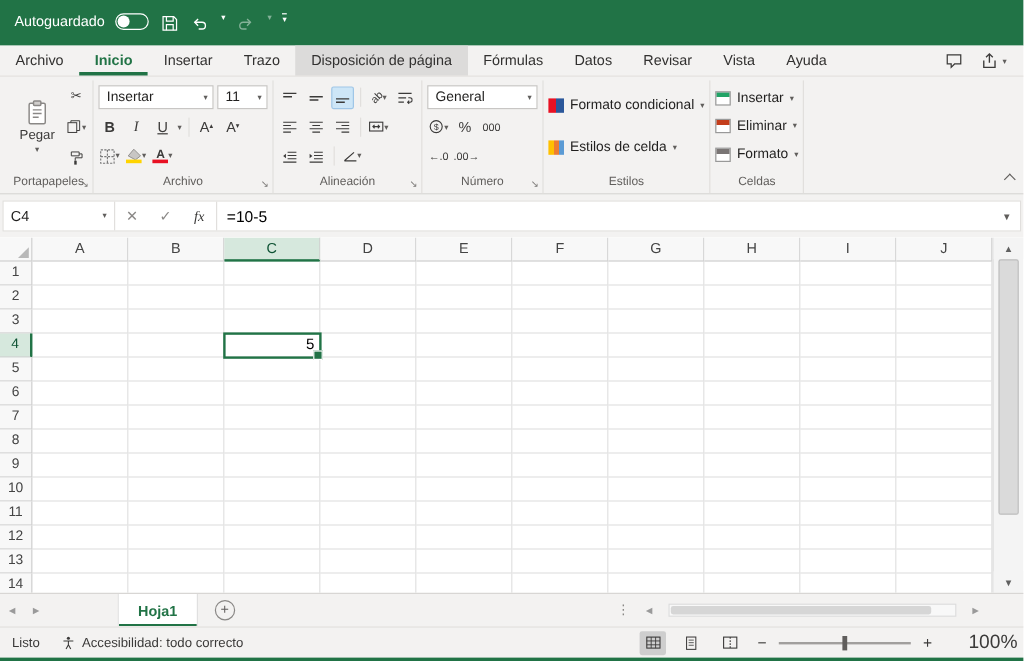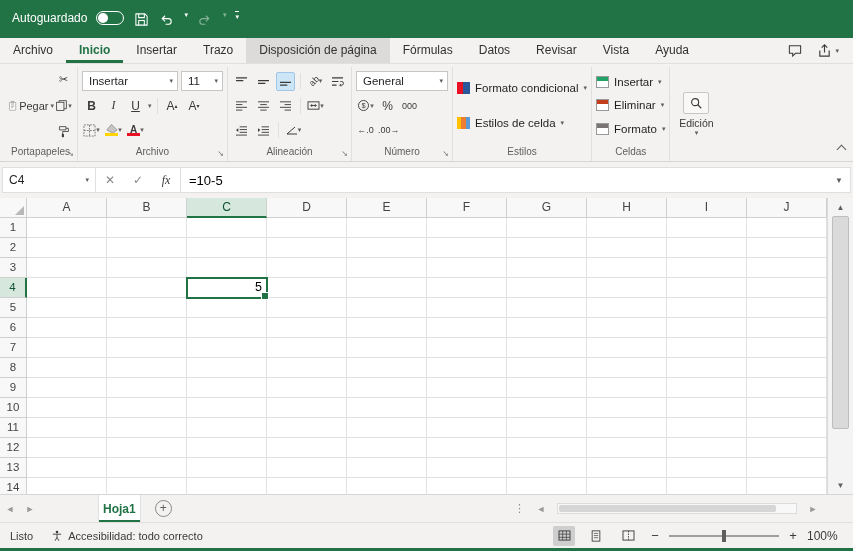--- a/index.html
+++ b/index.html
@@ -36,21 +36,21 @@
   .gcontent { flex:1; display:flex; align-items:stretch; }
   .glabel { height:17px; font-size:10px; color:#605e5c; text-align:center; line-height:15px; }
   .launcher { position:absolute; right:3px; bottom:3px; font-size:8px; color:#7a7876; line-height:8px; }
   .col { display:flex; flex-direction:column; justify-content:space-between; padding:3px 0; }
   .rrow { display:flex; align-items:center; gap:3px; height:22px; }
   .rbtn { min-width:19px; height:19px; display:inline-flex; align-items:center; justify-content:center; color:#3b3a39; font-size:12px; border-radius:2px; }
   .rbtn.on { background:#cde6f7; border:1px solid #9fc6e7; }
   .dd { font-size:7px; color:#605e5c; }
   .vsep { width:1px; height:16px; background:#e1dfdd; margin:0 2px; }
   .combo { display:flex; align-items:center; justify-content:space-between; background:#fff; border:1px solid #c8c6c4; height:20px; padding:0 4px 0 6px; font-size:11.5px; color:#201f1e; }
-  .paste { width:46px; display:flex; flex-direction:row; align-items:center; justify-content:center; gap:2px; font-size:11px; color:#3b3a39; }
+  .paste { width:46px; display:flex; flex-direction:column; align-items:center; justify-content:center; gap:2px; font-size:11px; color:#3b3a39; }
   .bold-b { font-weight:700; }
   .ital-i { font-style:italic; font-family:"Liberation Serif","DejaVu Serif",serif; }
   .und-u { text-decoration:underline; }
   .grow-a { font-size:12px; } .grow-a sup, .shrink-a sup { font-size:6px; }
   .colorbar { display:block; width:13px; height:3px; margin-top:-1px; }
   .icstack { display:flex; flex-direction:column; align-items:center; }
   .stylerow { display:flex; align-items:center; gap:5px; font-size:11.5px; color:#201f1e; height:21px; }
   .sic { width:13px; height:12px; border:1px solid #999; display:inline-block; flex:0 0 auto; }
   .ic-cond { border:none; background:linear-gradient(90deg,#e81123 0 50%,#2b579a 50%); }
   .ic-table { background:linear-gradient(#4472c4 0 3px,#fff 3px); }
@@ -88,39 +88,39 @@
   .cell.sel { outline:2px solid #217346; outline-offset:-1px; position:relative; z-index:2; text-align:right; padding-right:4px; color:#000; }
   .cell.sel::after { content:""; position:absolute; right:-3px; bottom:-3px; width:6px; height:6px; background:#217346; border:1px solid #fff; }
   .vscroll { width:26px; background:#f4f4f4; border-left:1px solid #d9d9d9; display:flex; flex-direction:column; align-items:center; flex:0 0 auto; }
   .varrow { width:100%; height:18px; display:flex; align-items:center; justify-content:center; font-size:8px; color:#606060; background:#f4f4f4; }
   .vtrack { flex:1; width:100%; padding:0 4px; }
   .vthumb { width:100%; height:82%; background:#dadada; border:1px solid #bdbdbd; border-radius:2px; }
 
   
   .sheetbar { height:28px; background:#f3f2f1; border-top:1px solid #d8d6d4; display:flex; align-items:center; font-size:12px; flex:0 0 auto; }
   .snav { color:#9a9a9a; font-size:9px; width:20px; text-align:center; }
-  .sheet-tab { margin-left:58px; height:100%; padding:0 4px; background:#fff; color:#217346; font-weight:700; display:flex; align-items:center; box-shadow:inset 0 -2px 0 #217346; border-left:1px solid #e0e0e0; border-right:1px solid #e0e0e0; }
+  .sheet-tab { margin-left:58px; height:100%; padding:0 16px; background:#fff; color:#217346; font-weight:700; display:flex; align-items:center; box-shadow:inset 0 -2px 0 #217346; border-left:1px solid #e0e0e0; border-right:1px solid #e0e0e0; }
   .addsheet { width:17px; height:17px; border:1px solid #8a8886; border-radius:50%; color:#605e5c; font-size:12px; line-height:14px; text-align:center; margin-left:14px; }
   .sb-right { margin-left:auto; display:flex; align-items:center; gap:6px; padding-right:30px; }
   .splitdots { color:#8a8886; font-size:11px; }
   .hscroll { width:240px; height:11px; background:#f8f8f8; border:1px solid #dcdcdc; padding:1px; }
   .hthumb { width:92%; height:100%; background:#d6d6d6; border-radius:2px; }
 
   
   .statusbar { height:26px; background:#f3f2f1; border-top:1px solid #e1dfdd; display:flex; align-items:center; font-size:11px; color:#3b3a39; padding:0 10px; gap:18px; flex:0 0 auto; }
   .acc { display:flex; align-items:center; gap:5px; }
   .sb-right2 { margin-left:auto; display:flex; align-items:center; gap:10px; }
   .viewbtn { width:22px; height:20px; display:flex; align-items:center; justify-content:center; border-radius:2px; }
   .viewbtn.on { background:#cecece; }
   .zoomwrap { display:flex; align-items:center; gap:8px; }
   .zoomsign { font-size:13px; color:#3b3a39; width:12px; text-align:center; }
   .ztrack { width:110px; height:2px; background:#a19f9d; position:relative; }
   .ztick { position:absolute; left:50%; top:-3px; width:1px; height:8px; background:#a19f9d; }
   .zthumb { position:absolute; left:50%; top:-5px; width:4px; height:12px; background:#605e5c; margin-left:-2px; }
-  .zoomlbl { width:36px; font-size:12px; }
+  .zoomlbl { width:36px; text-align:right; font-size:16px;margin-left:20px; }
   .bottomstrip { height:3px; background:#217346; flex:0 0 auto; }
 
   svg { display:block; }
 </style>
 </head>
 <body>
 
 <div class="window">
 
   <div class="titlebar">
@@ -420,34 +420,20 @@
           <div class="stylerow">
             <span class="sic ic-fmt"></span>
             <span>Formato</span>
             <span class="dd">▾</span>
           </div>
         </div>
       </div>
       <div class="glabel">Celdas</div>
     </div>
 
-    <div class="group edit-group" style="border-right:none;min-width:52px">
-      <div class="gcontent" style="flex-direction:column;align-items:center;justify-content:center;gap:3px">
-        <span style="border:1px solid #c8c6c4;border-radius:2px;padding:3px 5px;background:#f9f8f7">
-          <svg width="14" height="14" viewBox="0 0 16 16">
-              <circle cx="7" cy="7" r="4" fill="none" stroke="#3b3a39" stroke-width="1.3"></circle>
-              <path d="M10 10l4 4" stroke="#3b3a39" stroke-width="1.3"></path>
-            </svg>
-        </span>
-        <span style="display:flex;flex-direction:column;align-items:center;font-size:10.5px;color:#3b3a39">
-          <span>Edición</span>
-          <span class="dd">▾</span>
-        </span>
-      </div>
-    </div>
 
     <span class="chevup"></span>
   </div>
 
   <div class="formularow">
     <div class="fbar">
       <div class="namebox">
         <span>C4</span>
         <span class="dd">▾</span>
       </div>

